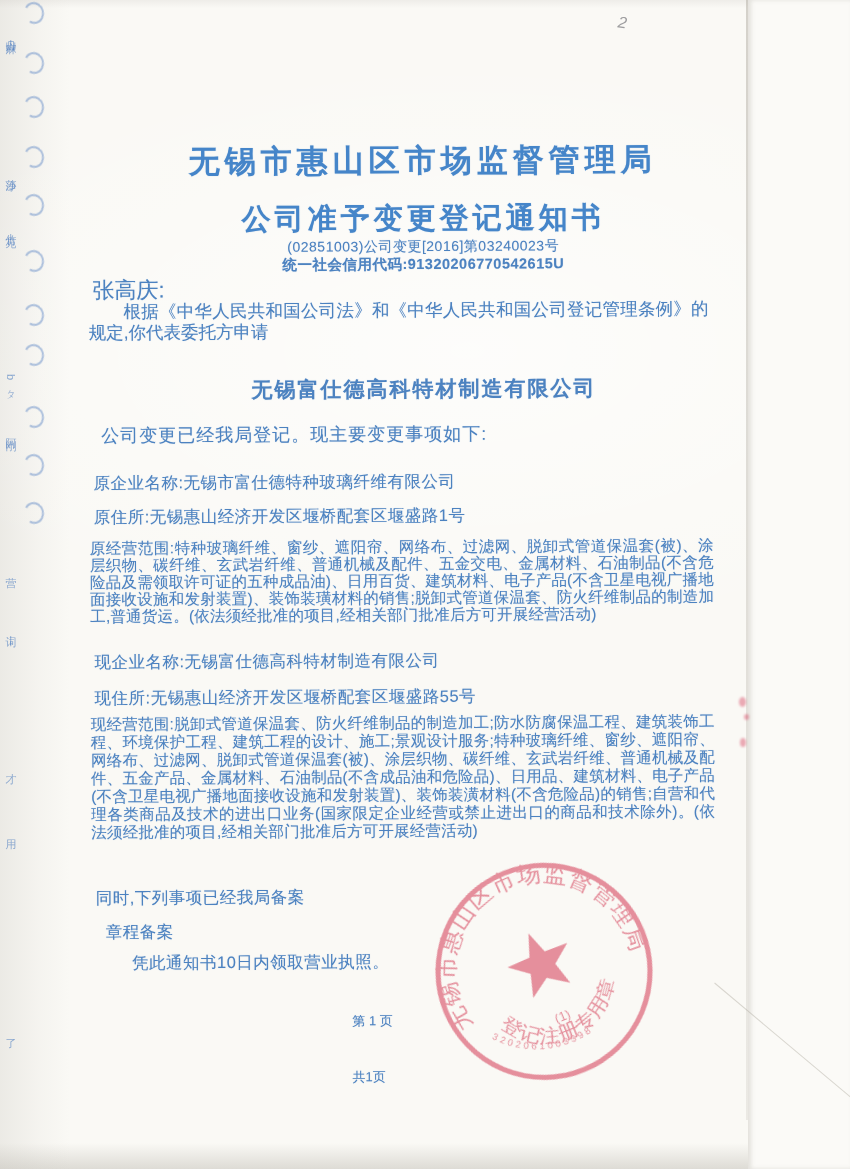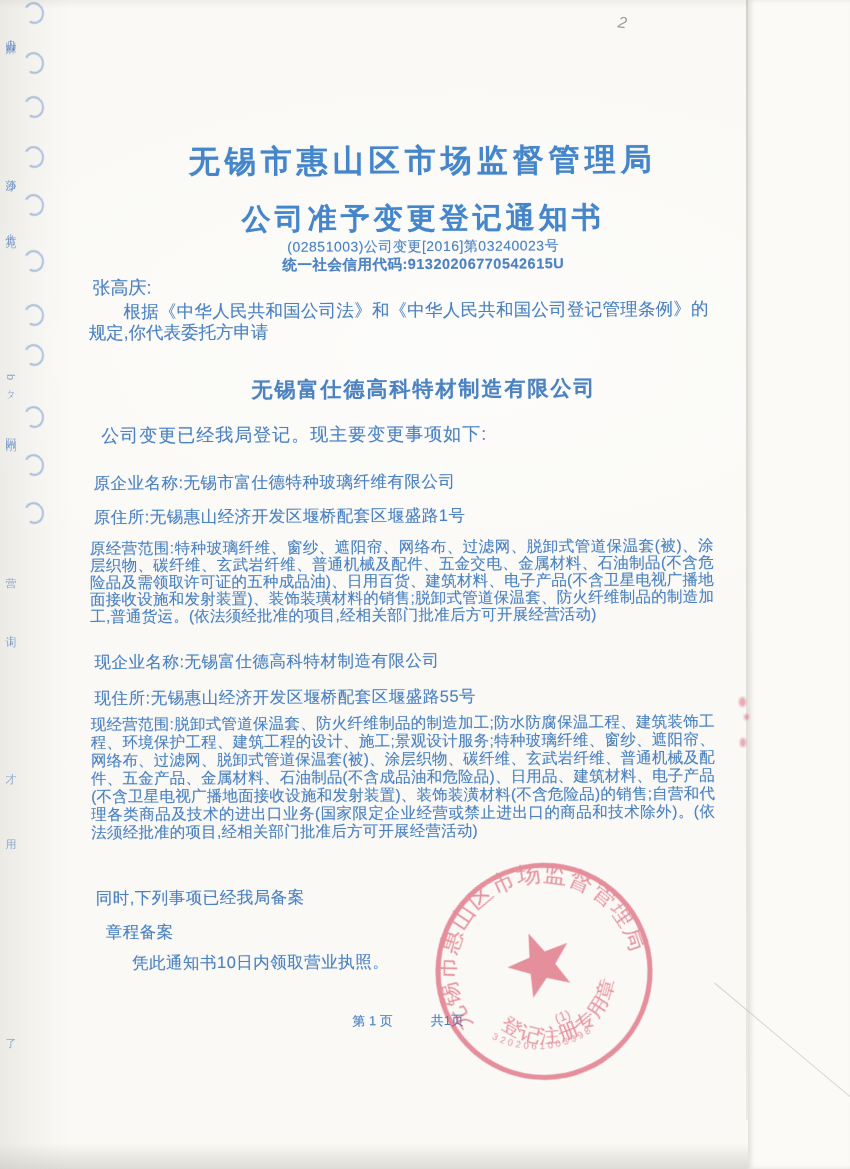--- a/index.html
+++ b/index.html
@@ -14,37 +14,37 @@
     font-family:"Liberation Sans", sans-serif;
   }
   .content{position:absolute;inset:0;transform:rotate(-0.3deg);}
   .blue{color:#4c82c0;text-shadow:0 0 1px rgba(74,130,195,0.35);}
   .center{left:0;width:850px;text-align:center;}
   .abs{position:absolute;}
   .authority-title{top:140px;font-size:31px;font-weight:bold;letter-spacing:5px;color:#4585c9;text-shadow:0 0 1px rgba(70,133,201,0.45);}
   .doc-title{top:199px;font-size:29px;font-weight:bold;letter-spacing:4px;color:#4585c9;text-shadow:0 0 1px rgba(70,133,201,0.45);}
   .doc-number{top:238px;font-size:14px;letter-spacing:0.5px;}
   .credit-code{top:255px;font-size:14.5px;font-weight:bold;letter-spacing:0.5px;}
-  .addressee{left:94px;top:274px;font-size:18px;text-align:center;}
+  .addressee{left:94px;top:274px;font-size:22px;text-align:center;}
   .intro{left:90px;top:300px;width:620px;font-size:17.5px;line-height:1.22;text-indent:2em;text-align:justify;}
   .company-name{top:375px;font-size:21px;font-weight:bold;letter-spacing:2px;}
   .reg-note{left:102px;top:422px;font-size:18px;letter-spacing:1px;}
   .field{left:94px;font-size:16.5px;letter-spacing:0.5px;}
   .old-name{top:471px;}
   .old-address{top:505px;}
   .scope{left:90px;width:624px;font-size:15.5px;text-align:justify;letter-spacing:0.2px;}
   .old-scope{top:538px;line-height:1.10;}
   .new-name{top:650px;}
   .new-address{top:686px;}
   .new-scope{top:714px;line-height:1.16;}
   .filing-note{top:886px;}
   .charter{left:104px;top:920px;}
   .license-note{left:130px;top:951px;}
   .issue-date{left:452px;top:992px;font-size:20px;font-weight:bold;letter-spacing:1px;z-index:6;}
-  .footer{left:350px;top:1012px;font-size:13px;display:flex;gap:38px;z-index:3;}
+  .footer{left:350px;top:1012px;font-size:13px;display:flex;gap:38px;z-index:3;flex-direction:column;}
   
   .stamp{left:427px;top:857px;width:230px;height:230px;z-index:5;transform:rotate(-22deg);opacity:0.8;filter:blur(0.3px);}
   
   .margin-artifacts{position:absolute;left:0;top:0;width:60px;height:1169px;}
   .mark{position:absolute;}
   .mark.ring{left:24px;width:16px;height:18px;border:2px solid rgba(100,140,200,0.5);border-left-color:transparent;border-radius:50%;transform:rotate(-15deg);filter:blur(0.5px);}
   .mark.glyph{left:3px;writing-mode:vertical-rl;font-size:11px;color:rgba(70,120,190,0.6);letter-spacing:2px;filter:blur(0.4px);}
   
   .crease-v{left:746px;top:0;width:2px;height:1120px;background:linear-gradient(180deg, rgba(175,170,160,0.5), rgba(175,170,160,0.2));z-index:1;}
   .right-strip{left:748px;top:0;width:102px;height:1169px;background:#fbfaf7;box-shadow:inset 3px 0 4px rgba(170,165,155,0.3);z-index:0;}

